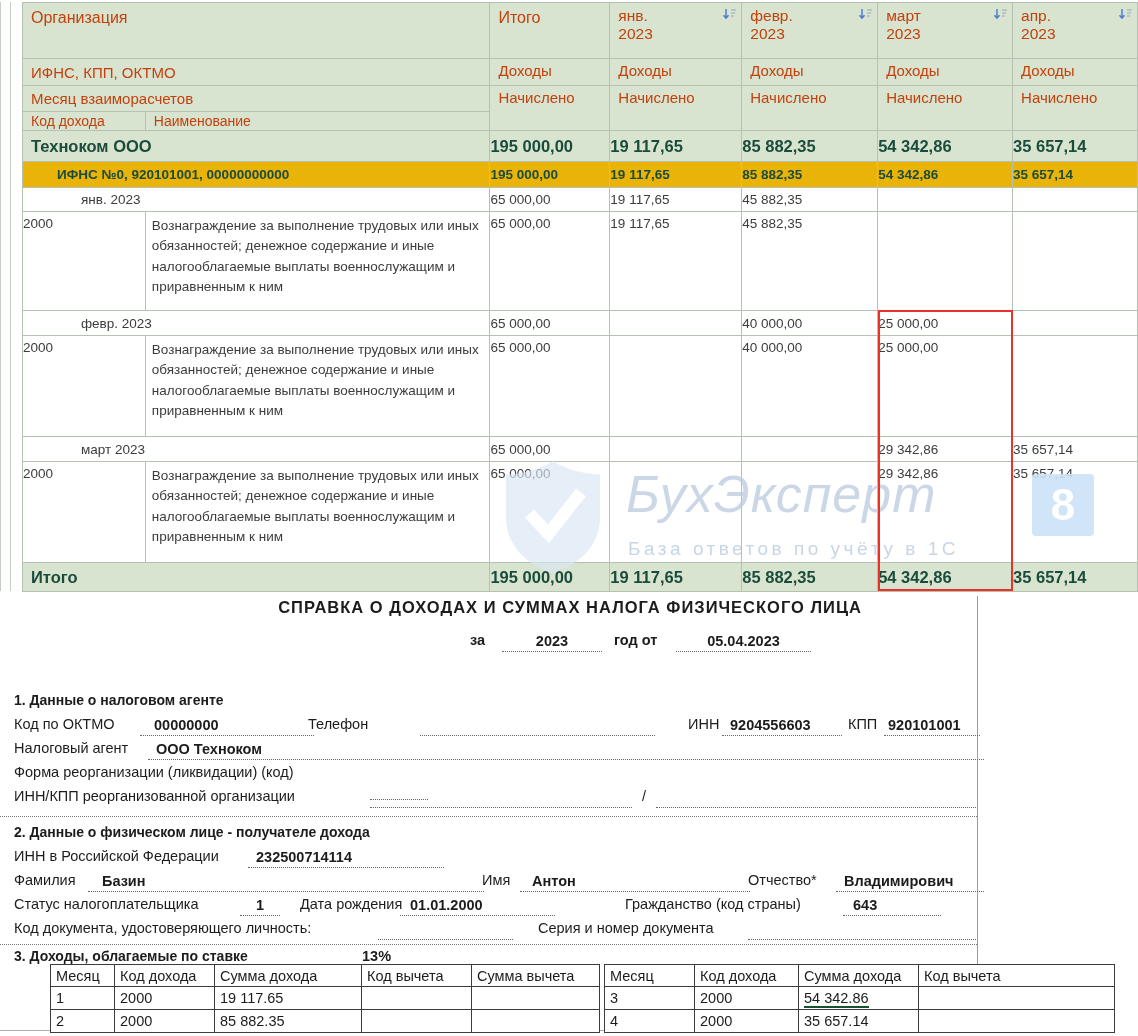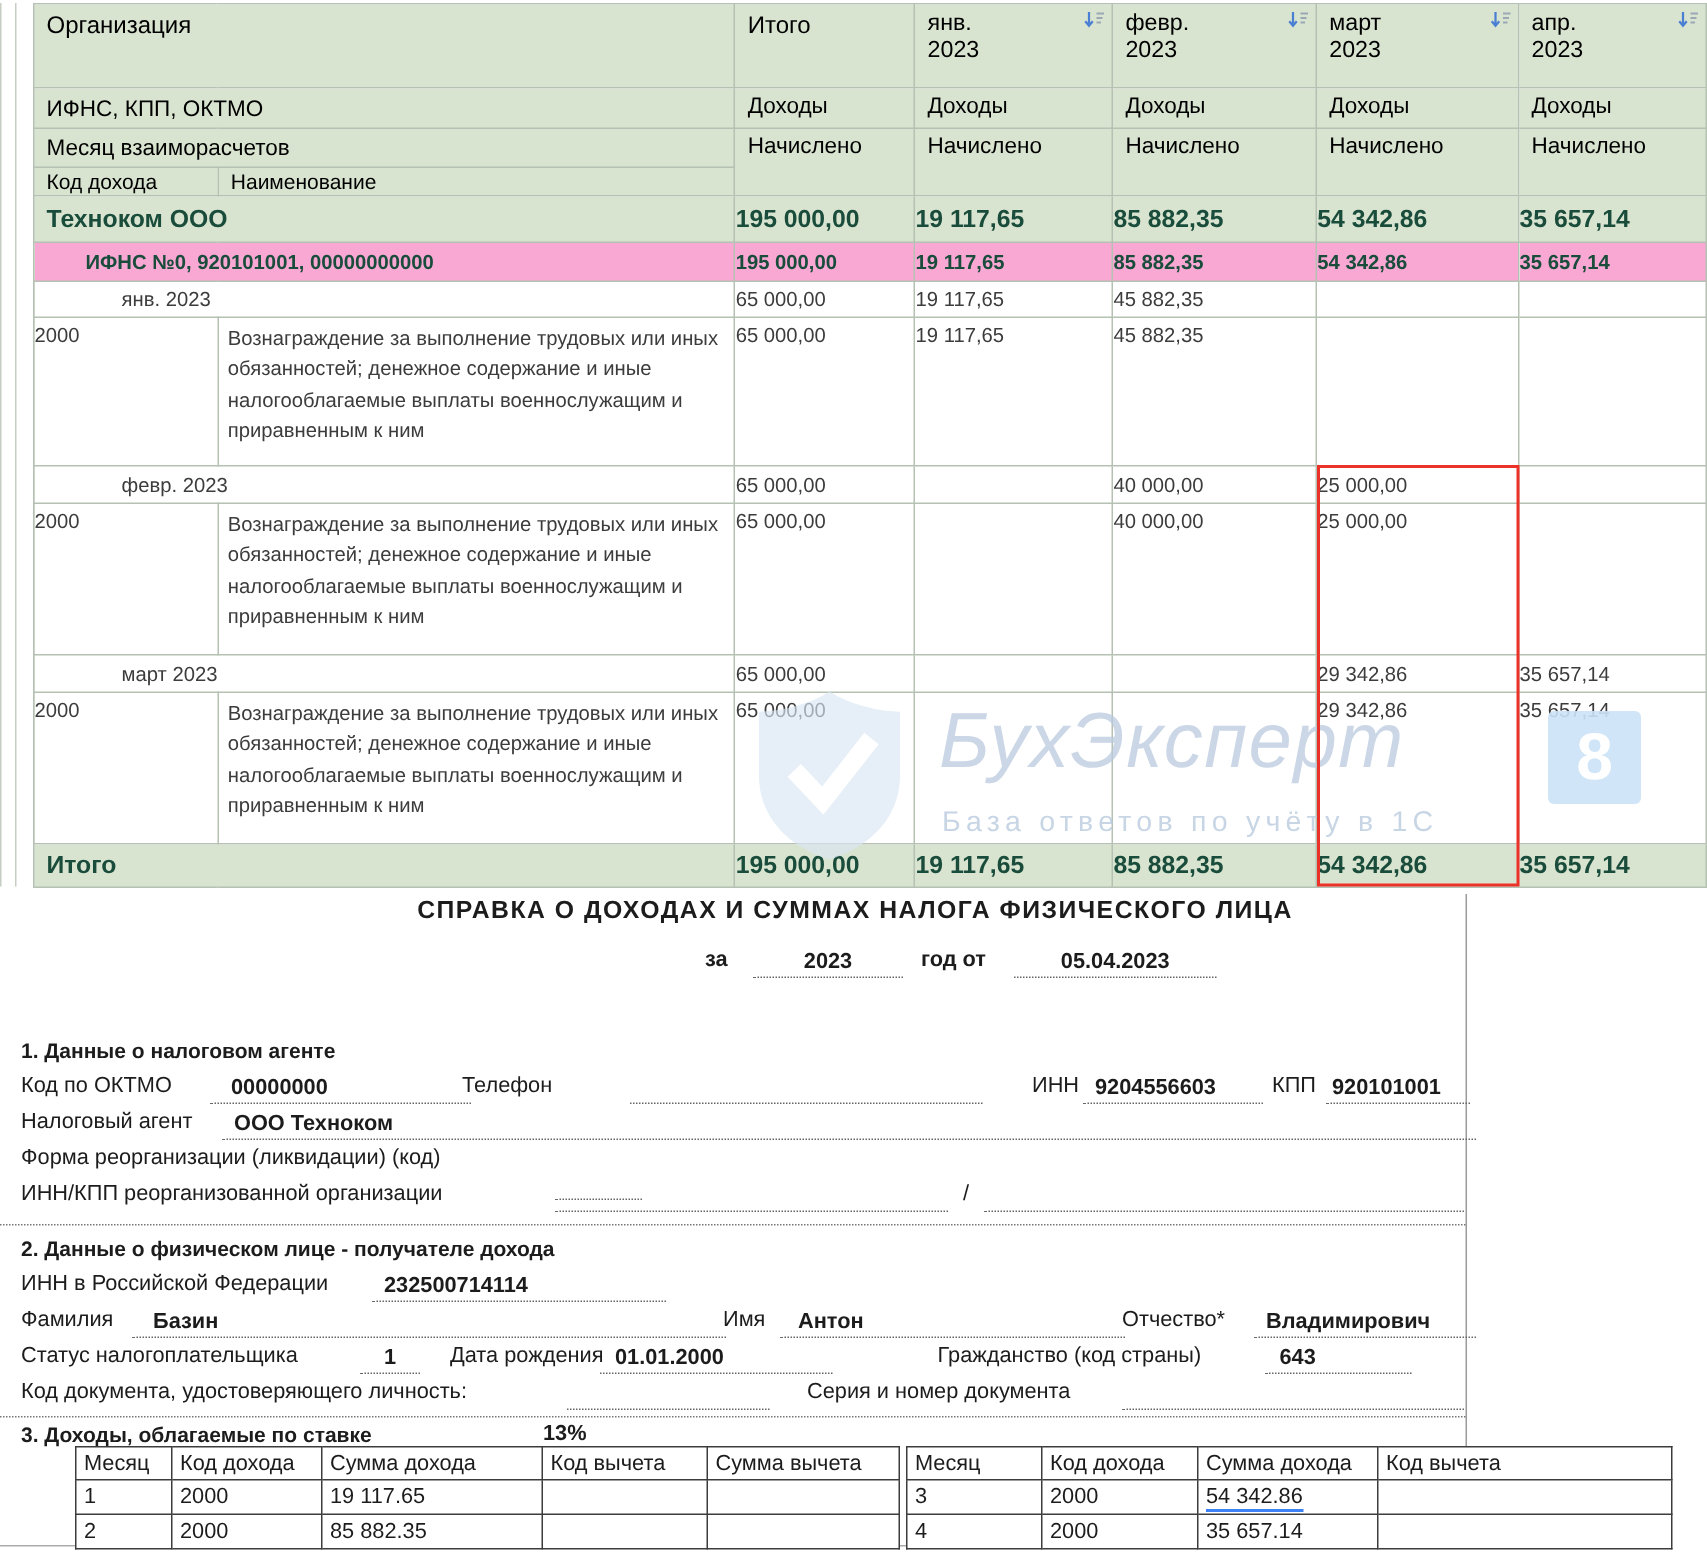--- a/index.html
+++ b/index.html
@@ -3,32 +3,32 @@
 <meta charset="utf-8">
 <style>
   html,body{margin:0;padding:0;background:#fff;}
   .screen{position:relative;width:1138px;height:1036px;background:#fff;overflow:hidden;
           font-family:"Liberation Sans","DejaVu Sans",sans-serif;color:#222;}
   
   .report{position:absolute;left:0;top:0;width:1138px;height:591px;background:#fff;}
   .strip{position:absolute;top:2px;height:589px;background:#fff;border-left:1px solid #c6cec4;border-right:1px solid #c6cec4;}
   table.rep{position:absolute;left:22px;top:2px;border-collapse:collapse;table-layout:fixed;}
   table.rep td,table.rep th{border:1px solid #b5c1b2;padding:0;margin:0;overflow:hidden;font-weight:normal;text-align:left;vertical-align:middle;}
-  th.hd{background:#d9e4d0;color:#000000;font-weight:bold;}
+  th.hd{background:#d9e4d0;color:#c2410c;font-weight:bold;}
   .orgh{font-size:16px;vertical-align:top !important;padding:6px 0 0 8px !important;}
   .toth{font-size:16px;vertical-align:top !important;padding:6px 0 0 8px !important;}
   .mh{font-size:15.5px;vertical-align:top !important;padding:4px 4px 0 8px !important;}
   .mh .mrow{display:flex;justify-content:space-between;align-items:flex-start;}
   .lh{font-size:15px;padding-left:8px !important;}
   .vh{font-size:15px;padding-left:8px !important;vertical-align:top !important;padding-top:3px !important;}
   .ch{font-size:14px;padding-left:8px !important;}
   td.num{text-align:right;padding-right:8px !important;}
   tr.orgr td{background:#d9e4d0;color:#1a4c3b;font-weight:bold;font-size:16.5px;}
   tr.orgr td.lab{padding-left:8px !important;}
-  tr.ifnsr td{background:#f9a8d4;color:#1a4c3b;font-weight:bold;font-size:13.5px;}
+  tr.ifnsr td{background:#eab308;color:#1a4c3b;font-weight:bold;font-size:13.5px;}
   tr.ifnsr td.lab{padding-left:34px !important;}
   tr.monr td{background:#fff;color:#3c3c3c;font-size:13.5px;}
   tr.monr td.lab{padding-left:58px !important;}
   tr.coder td{background:#fff;color:#3c3c3c;font-size:13.5px;vertical-align:top !important;}
   td.codecell{text-align:center;padding-top:4px !important;}
   td.namecell{padding:4px 8px 0 6px !important;line-height:1.5;}
   td.dettop{padding-top:4px !important;}
   tr.totr td{background:#d9e4d0;color:#1a4c3b;font-weight:bold;font-size:16.5px;border-top:1px solid #96a693;}
   tr.totr td.lab{padding-left:8px !important;}
   
@@ -51,21 +51,21 @@
   .ctitle{left:55px;top:6px;width:1030px;text-align:center;font-weight:bold;font-size:16.5px;letter-spacing:1px;}
   .shead{font-weight:bold;font-size:14px;}
   
   table.dt{position:absolute;border-collapse:collapse;table-layout:fixed;background:#fff;margin-left:47px;}
   table.dt td,table.dt th{border:1px solid #3c3c3c;padding:0 5px;font-weight:normal;text-align:left;font-size:14.5px;color:#1c1c1c;overflow:hidden;white-space:nowrap;}
   table.dt th{height:21px;}
   table.dt td{height:22px;}
   td.c-month{text-align:right;font-weight:bold;}
   td.c-code{text-align:center;font-weight:bold;}
   td.c-amt{text-align:right;font-weight:bold;}
-  .red-ul{border-bottom:2px solid #3b82f6;padding-bottom:0px;}
+  .red-ul{border-bottom:2px solid #14532d;padding-bottom:0px;}
 </style>
 </head>
 <body>
 
 <div class="screen">
 
   <div class="report">
     <div class="strip" style="left:0;width:9px;"></div>
     <div class="strip" style="left:10px;width:11px;"></div>
 

